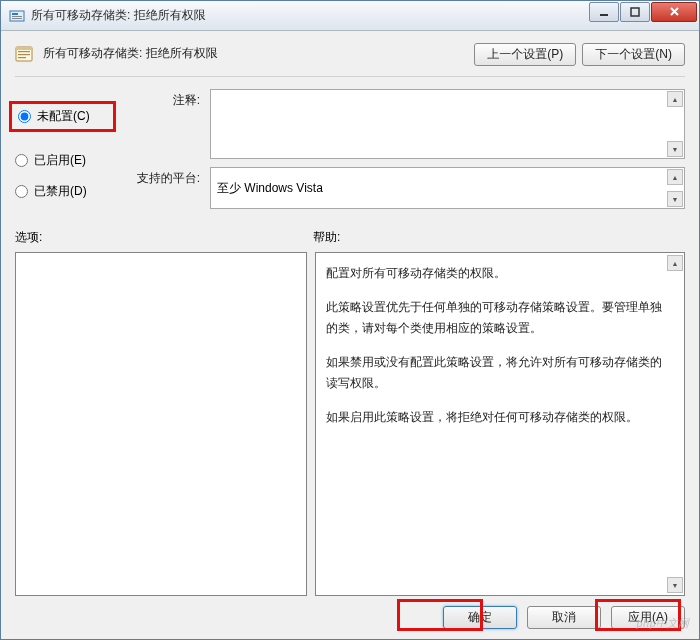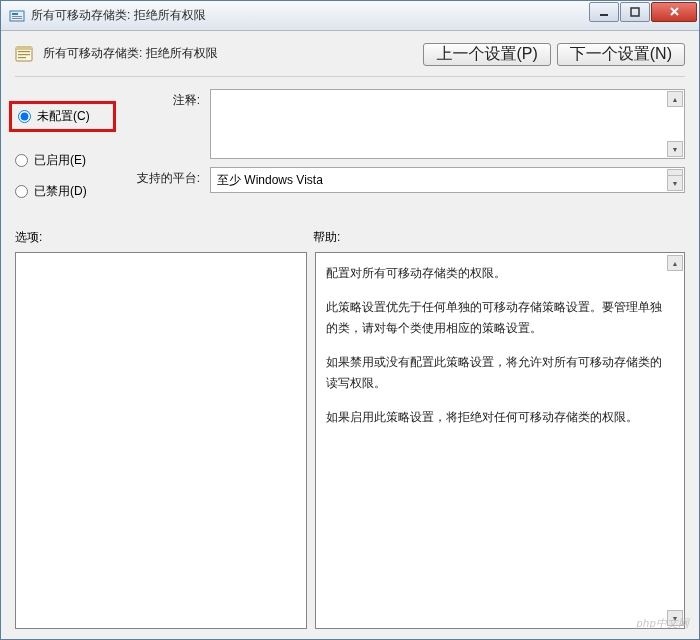--- a/index.html
+++ b/index.html
@@ -76,21 +76,21 @@
   .policy-title { font-size: 12px; color:#222; padding-top:2px; }
   .nav-buttons {
     margin-left:auto; display:flex; gap:6px;
   }
   .btn {
     min-width: 88px;
     height: 23px;
     border: 1px solid #8a8a8a;
     background: linear-gradient(to bottom,#fdfdfd,#e5e5e5);
     border-radius: 3px;
-    font-size: 16px;
+    font-size: 12px;
     padding: 0 12px;
     cursor: default;
     display:inline-flex; align-items:center; justify-content:center;
     color:#222;
   }
   .divider { height:1px; background:#d0d0d0; margin: 10px 0 12px 0; }
   .config-row {
     display:flex;
     align-items:flex-start;
     gap: 20px;
@@ -121,21 +121,21 @@
   .scroll-arrow {
     position:absolute; right:1px;
     width:16px; height:16px;
     background:#eaeaea; border:1px solid #bbb;
     display:flex; align-items:center; justify-content:center;
   }
   .scroll-arrow.up { top:1px; }
   .scroll-arrow.down { bottom:1px; }
   .platform-box {
     flex:1;
-    height: 26px;
+    height: 42px;
     border:1px solid #a8a8a8;
     background:#fff;
     display:flex; align-items:center;
     padding: 0 6px;
     position:relative;
   }
   .platform-box .scroll-arrow.up { top:1px; }
   .platform-box .scroll-arrow.down { bottom:1px; }
   .mid-labels { display:flex; margin-top: 20px; margin-bottom:6px; }
   .mid-label-left { width: 298px; }
@@ -294,16 +294,23 @@
         <p>如果启用此策略设置，将拒绝对任何可移动存储类的权限。</p>
         <div class="scroll-arrow up" style="top:2px">
             <span class="tri">▲</span>
           </div>
         <div class="scroll-arrow down" style="bottom:2px">
             <span class="tri">▼</span>
           </div>
       </div>
     </div>
 
+    <div class="footer">
+      <div class="red-box red-ok"></div>
+      <div class="red-box red-apply"></div>
+      <button class="btn primary">确定</button>
+      <button class="btn std">取消</button>
+      <button class="btn std">应用(A)</button>
+    </div>
 
     <span class="watermark">php中文网</span>
   </div>
 </div>
 
 </body></html>

